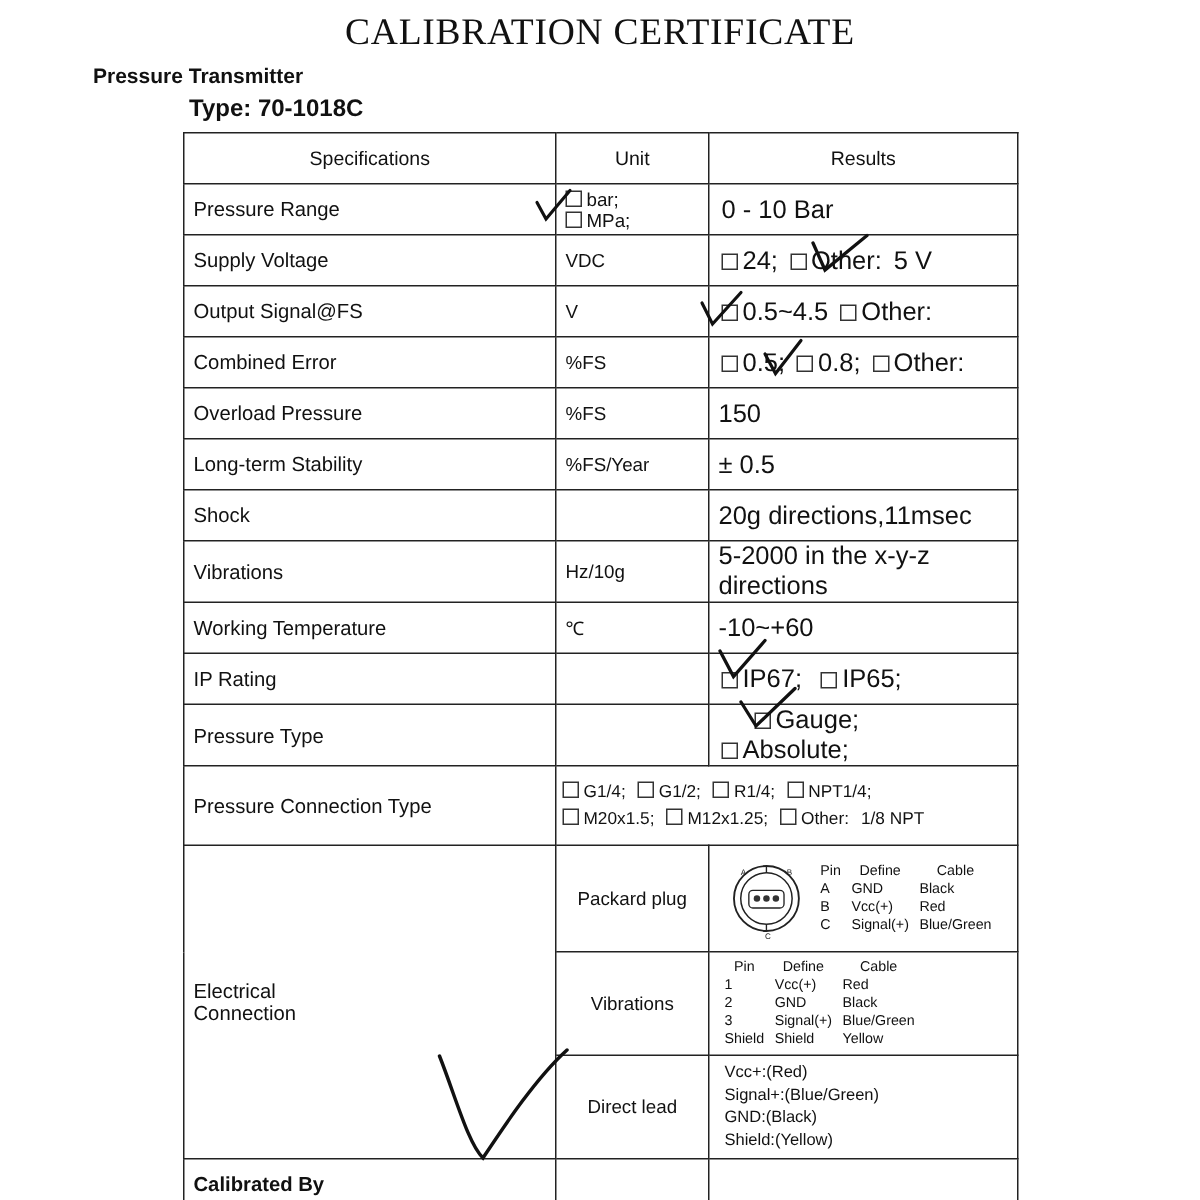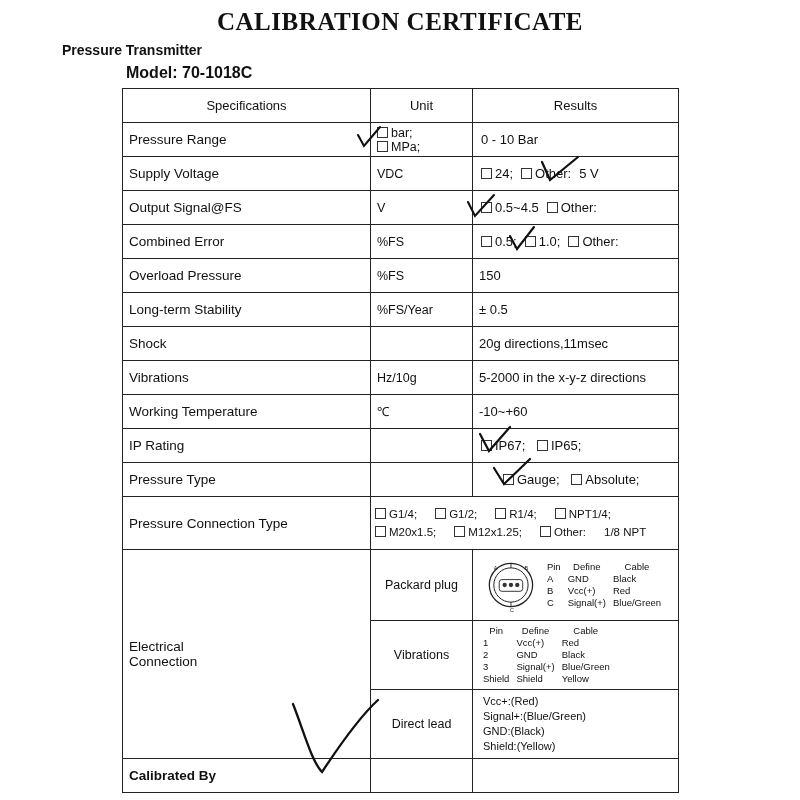--- a/index.html
+++ b/index.html
@@ -18,21 +18,21 @@
   .page {
     width: 800px;
     height: 800px;
     position: relative;
     box-sizing: border-box;
     padding: 0;
   }
   .cert-title {
     text-align: center;
     font-size: 25px;
-    font-weight: bold;
+    font-weight: normal;
     letter-spacing: 0.5px;
     margin: 8px 0 2px 0;
     font-family: "Liberation Serif", serif;
   }
   .subtitle {
     font-size: 14px;
     font-weight: bold;
     margin-left: 62px;
     margin-top: 6px;
     font-family: "Liberation Sans", sans-serif;
@@ -67,36 +67,36 @@
   .hdr td {
     text-align: center;
     font-size: 13px;
     height: 28px;
   }
   .spec-text {
     font-size: 13.5px;
     padding-left: 10px;
   }
   .unit-text { font-size: 12.5px; }
-  .res-text  { font-size: 13px; }
+  .res-text  { font-size: 17px; }
   .res-left  { text-align: left; padding-left: 8px !important; }
 
   .cb {
     display: inline-block;
     width: 9px;
     height: 9px;
     border: 1px solid #333;
     margin-right: 3px;
     vertical-align: -1px;
   }
   .opt { display: inline-block; margin-right: 8px; white-space: nowrap; }
 
   
   .conn-cell { text-align: left !important; padding: 3px 4px !important; height: 46px !important; }
-  .conn-row { display: flex; justify-content: flex-start; gap: 10px; font-size: 11.5px; line-height: 18px; }
+  .conn-row { display: flex; justify-content: flex-start; font-size: 11.5px; line-height: 18px; }
 
   
   .ec-label { text-align: left; font-size: 13.5px; padding-left: 10px; }
   .ec-sub  { text-align: center; font-size: 12.5px; }
   .ec-content { text-align: left !important; padding: 4px 10px !important; }
 
   .pin-table { border-collapse: collapse; font-size: 9.5px; }
   .pin-table td { border: none !important; height: auto !important; padding: 0 7px 0 0 !important; line-height: 12px; }
   .pin-table td.h { text-align: center; }
 
@@ -115,21 +115,21 @@
   .mark svg { display: block; overflow: visible; }
 </style>
 </head>
 <body>
 
 <div class="page">
 
   <div class="cert-title">CALIBRATION CERTIFICATE</div>
   <div class="subtitle">Pressure Transmitter</div>
   <div class="model-line">
-    <span class="model-label">Model:</span>
+    <span class="model-label">Type:</span>
     <span class="model-value">70-1018C</span>
   </div>
 
   <table class="main">
     <colgroup>
       <col class="col-spec">
         <col class="col-unit">
         <col class="col-res">
     </colgroup>
     <tbody>
@@ -160,21 +160,21 @@
         <td class="unit-text">V</td>
         <td class="res-text res-left">
           <span class="opt"><span class="cb"></span><span>0.5~4.5</span></span><span class="opt"><span class="cb"></span><span>Other:</span></span>
         </td>
       </tr>
 
       <tr>
         <td class="spec-text">Combined Error</td>
         <td class="unit-text">%FS</td>
         <td class="res-text res-left">
-          <span class="opt"><span class="cb"></span><span>0.5;</span></span><span class="opt"><span class="cb"></span><span>1.0;</span></span><span class="opt"><span class="cb"></span><span>Other:</span></span>
+          <span class="opt"><span class="cb"></span><span>0.5;</span></span><span class="opt"><span class="cb"></span><span>0.8;</span></span><span class="opt"><span class="cb"></span><span>Other:</span></span>
         </td>
       </tr>
 
       <tr>
         <td class="spec-text">Overload Pressure</td>
         <td class="unit-text">%FS</td>
         <td class="res-text">150</td>
       </tr>
 
       <tr>

